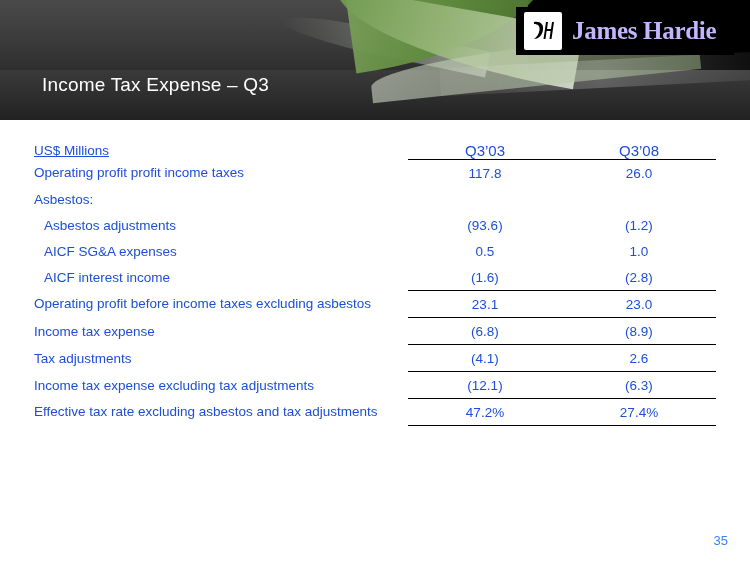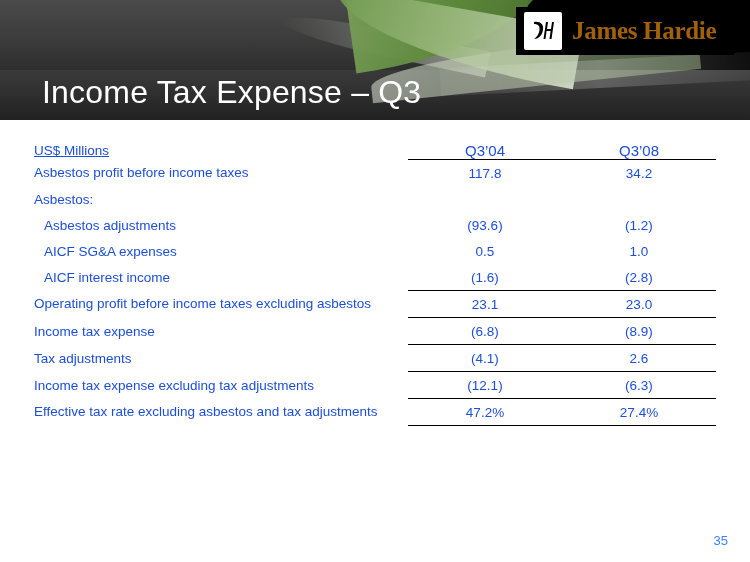--- a/index.html
+++ b/index.html
@@ -105,36 +105,36 @@
     height: 38px;
     background: #ffffff;
     border-radius: 2px;
     display: flex;
     align-items: center;
     justify-content: center;
     flex: 0 0 auto;
   }
   .logo-mark svg { display: block; }
   .logo-text {
-    color: #a16207;
+    color: #c4b5fd;
     font-size: 25px;
     font-weight: bold;
     letter-spacing: -0.3px;
     margin-left: 10px;
     white-space: nowrap;
     font-family: "Liberation Serif", serif;
   }
 
   
   .slide-title {
     position: absolute;
     left: 42px;
     top: 74px;
     color: #ffffff;
-    font-size: 32px;
+    font-size: 19px;
     font-weight: normal;
     letter-spacing: 0.2px;
   }
 
   
   .table-wrap {
     position: absolute;
     left: 34px;
     top: 142px;
     width: 682px;
@@ -218,29 +218,29 @@
 <div class="table-wrap">
   <table class="fin">
     <colgroup>
       <col class="col-label">
       <col class="col-num">
       <col class="col-num">
     </colgroup>
     <thead>
       <tr>
         <th class="hdr-label">US$ Millions</th>
-        <th class="hdr-num">Q3’04</th>
+        <th class="hdr-num">Q3’03</th>
         <th class="hdr-num">Q3’08</th>
       </tr>
     </thead>
     <tbody>
       <tr class="row">
-        <td class="lbl">Asbestos profit before income taxes</td>
+        <td class="lbl">Operating profit profit income taxes</td>
         <td class="num">117.8</td>
-        <td class="num">34.2</td>
+        <td class="num">26.0</td>
       </tr>
       <tr class="row">
         <td class="lbl">Asbestos:</td>
         <td class="num"></td>
         <td class="num"></td>
       </tr>
       <tr class="row">
         <td class="lbl indent">Asbestos adjustments</td>
         <td class="num">(93.6)</td>
         <td class="num">(1.2)</td>

